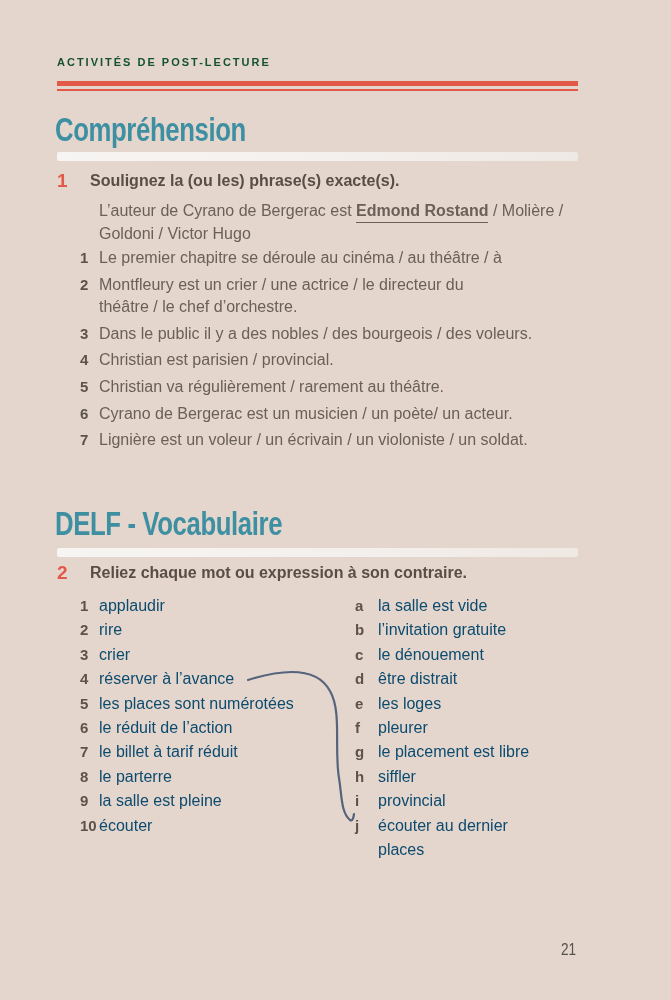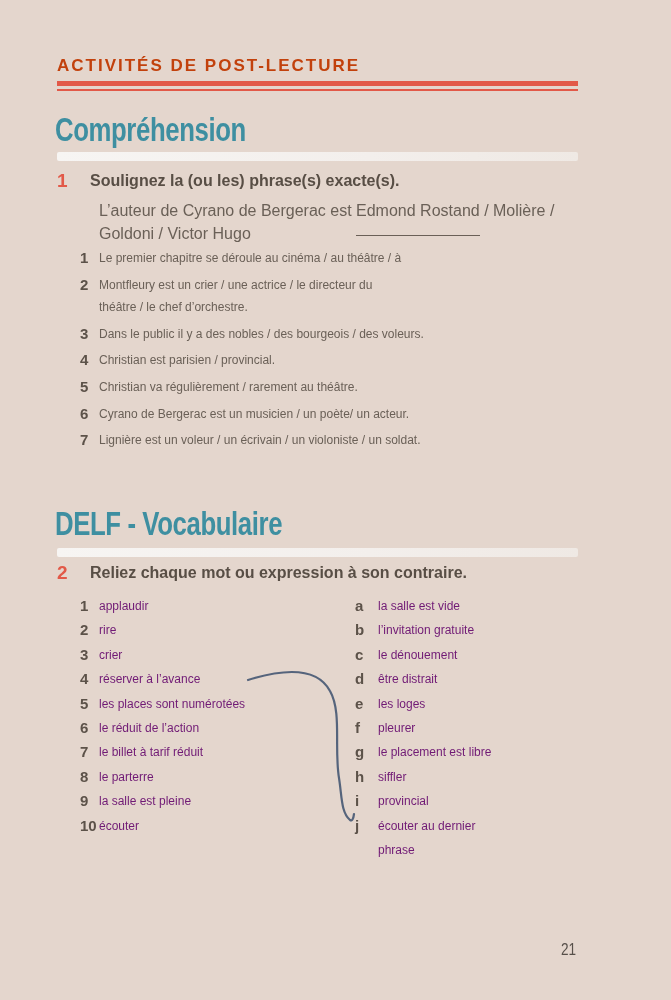--- a/index.html
+++ b/index.html
@@ -7,22 +7,22 @@
     position:relative;
     width:671px;height:1000px;
     background:#e4d6cd;
     font-family:"Liberation Sans",sans-serif;
     color:#6a6057;
     overflow:hidden;
   }
   
   .doc-title{
     position:absolute;left:57px;top:56px;
-    font-size:17px;font-weight:bold;letter-spacing:2px;
-    color:#c2410c;white-space:nowrap;text-align:right;
+    font-size:11px;font-weight:bold;letter-spacing:2px;
+    color:#14532d;white-space:nowrap;text-align:right;
   }
   .rule-thick{position:absolute;left:57px;top:81px;width:521px;height:5px;background:#e25948;}
   .rule-thin{position:absolute;left:57px;top:89px;width:521px;height:2px;background:#e25948;}
   
   .section-heading{
     position:absolute;left:55px;
     font-size:33px;font-weight:bold;line-height:1;
     color:#3e8fa1;
     transform:scaleX(0.78);transform-origin:left top;
     white-space:nowrap;letter-spacing:-0.5px;
@@ -46,41 +46,41 @@
   }
   .exercise-instruction{
     font-size:16px;font-weight:bold;color:#584e45;line-height:20px;white-space:nowrap;text-align:center;
   }
   
   .example{
     position:absolute;left:99px;top:199px;
     font-size:16px;line-height:23px;color:#6a6057;
   }
   .example .line{display:block;white-space:nowrap;}
-  .underlined{border-bottom:1.5px solid #6a6057;padding-bottom:16px;}
+  .underlined{border-bottom:1.5px solid #6a6057;padding-bottom:3px;font-weight:bold;}
   
   .items-list{position:absolute;left:80px;top:247px;width:500px;}
   .item-row{display:flex;align-items:flex-start;margin-bottom:4px;}
   .item-num{
     width:19px;flex:0 0 19px;
     font-size:15px;font-weight:bold;color:#5c5249;line-height:22.6px;
   }
-  .item-text{font-size:12px;line-height:22.6px;color:#6a6057;}
+  .item-text{font-size:16px;line-height:22.6px;color:#6a6057;}
   .item-text .line{display:block;white-space:nowrap;}
   
   .match-col{position:absolute;top:594px;}
   #match-left{left:80px;}
   #match-right{left:355px;}
   .match-row{display:flex;align-items:flex-start;}
   .match-key{
     width:19px;flex:0 0 19px;
     font-size:15px;font-weight:bold;color:#5c5249;line-height:24.4px;
   }
   #match-right .match-key{width:23px;flex:0 0 23px;}
-  .match-text{font-size:12px;color:#701a75;line-height:24.4px;}
+  .match-text{font-size:16px;color:#0c4a6e;line-height:24.4px;}
   .match-text .line{display:block;white-space:nowrap;}
   
   .connector-svg{position:absolute;left:0;top:0;pointer-events:none;}
   
   .page-number{
     position:absolute;left:561px;top:940px;
     font-size:17px;color:#57504a;
     transform:scaleX(0.8);transform-origin:left top;
   }
 </style>
@@ -275,21 +275,21 @@
     <div class="match-row">
         <span class="match-key">i</span>
         <span class="match-text">
           <span class="line">provincial</span>
         </span>
       </div>
     <div class="match-row">
         <span class="match-key">j</span>
         <span class="match-text">
           <span class="line">écouter au dernier</span>
-          <span class="line">phrase</span>
+          <span class="line">places</span>
         </span>
       </div>
   </div>
 
   <svg class="connector-svg" width="671" height="1000" viewBox="0 0 671 1000">
     <path d="M 248 680 C 280 670, 316 665, 330 691 C 342 712, 334 748, 339 778 C 342 797, 341 812, 350 820 Q 353 822, 354 814" fill="none" stroke="#55647c" stroke-width="2.2" stroke-linecap="round"></path>
   </svg>
 
   <div class="page-number">21</div>
 </div>

